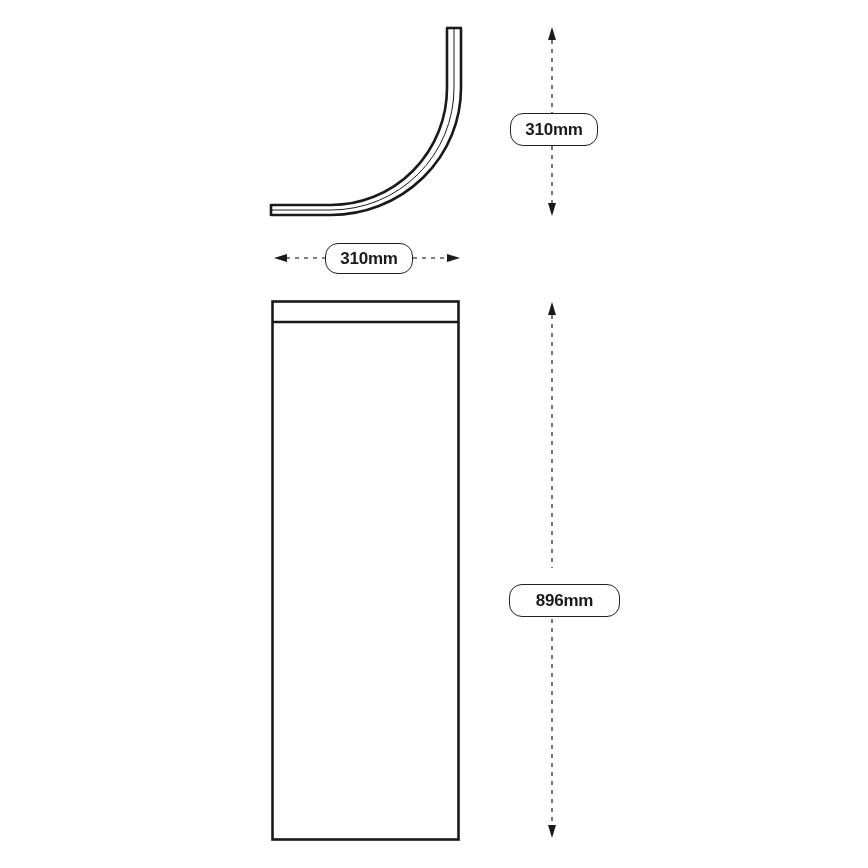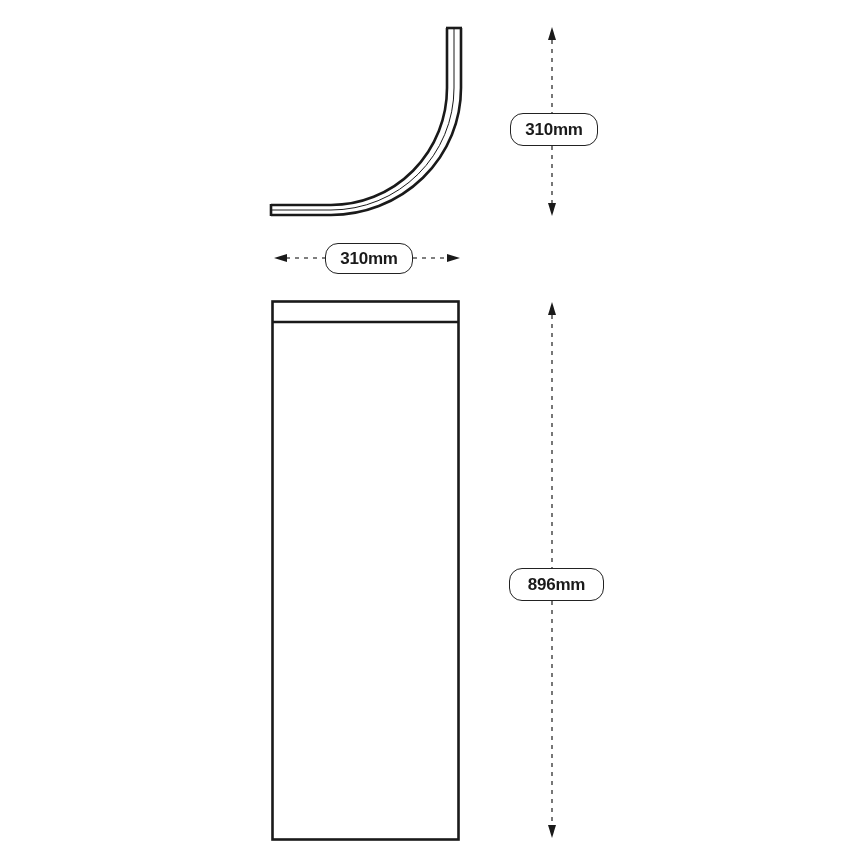--- a/index.html
+++ b/index.html
@@ -67,13 +67,13 @@
     <line x1="552" y1="601" x2="552" y2="825" stroke="#555555" stroke-width="1.6" stroke-dasharray="4 5"></line>
     <path d="M552,302 L548,315 L556,315 z" fill="#1a1a1a"></path>
     <path d="M552,838 L548,825 L556,825 z" fill="#1a1a1a"></path>
   </g>
 </svg>
 
 <div class="dim-label" style="left:510px; top:113px; width:88px; height:33px;">310mm</div>
 
 <div class="dim-label" style="left:325px; top:243px; width:88px; height:31px;">310mm</div>
 
-<div class="dim-label" style="left:509px; top:568px; width:95px; height:33px;">896mm</div>
+<div class="dim-label" style="left:509px; top:584px; width:111px; height:33px;">896mm</div>
 
 </body></html>

